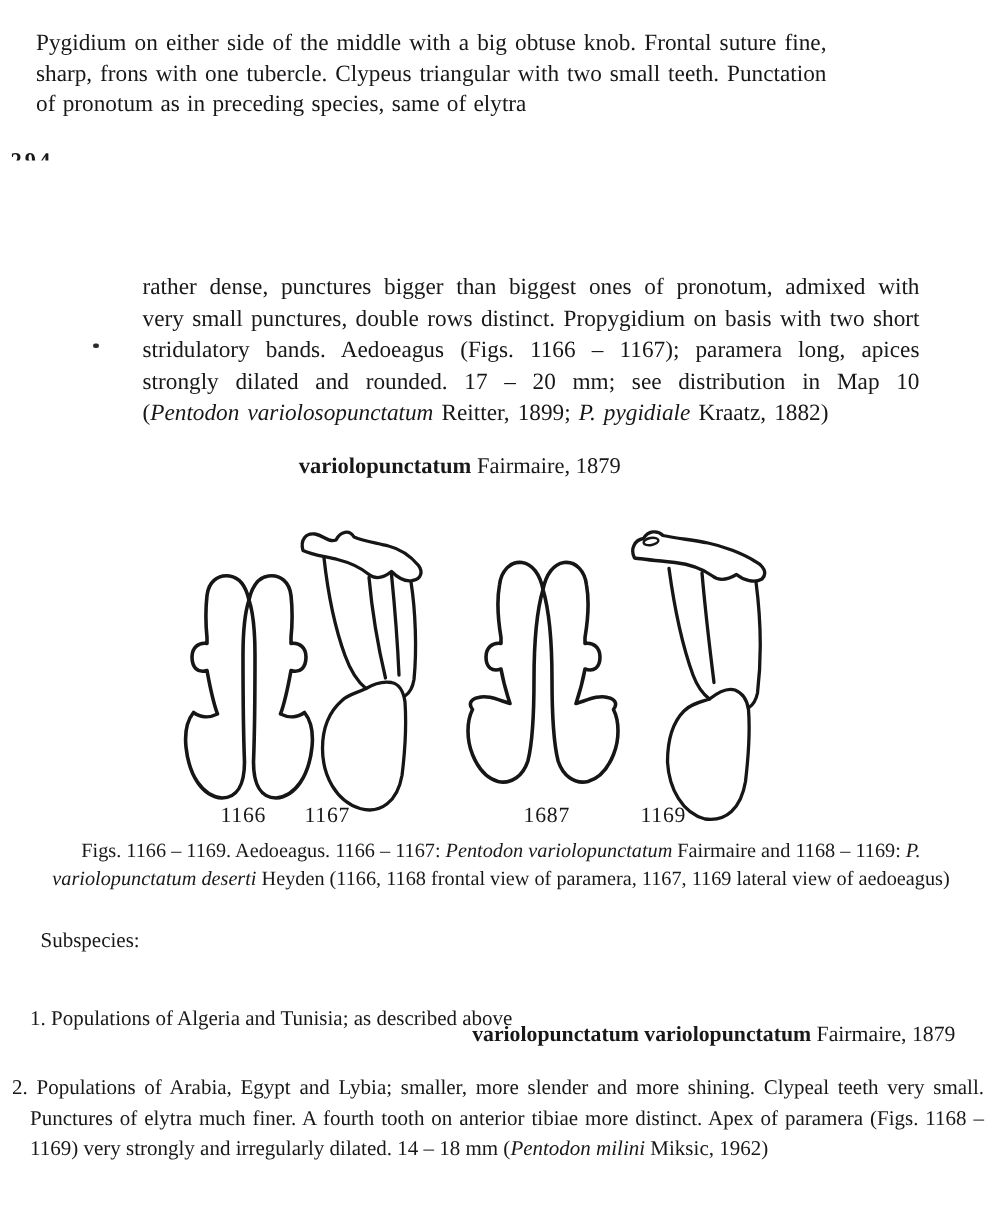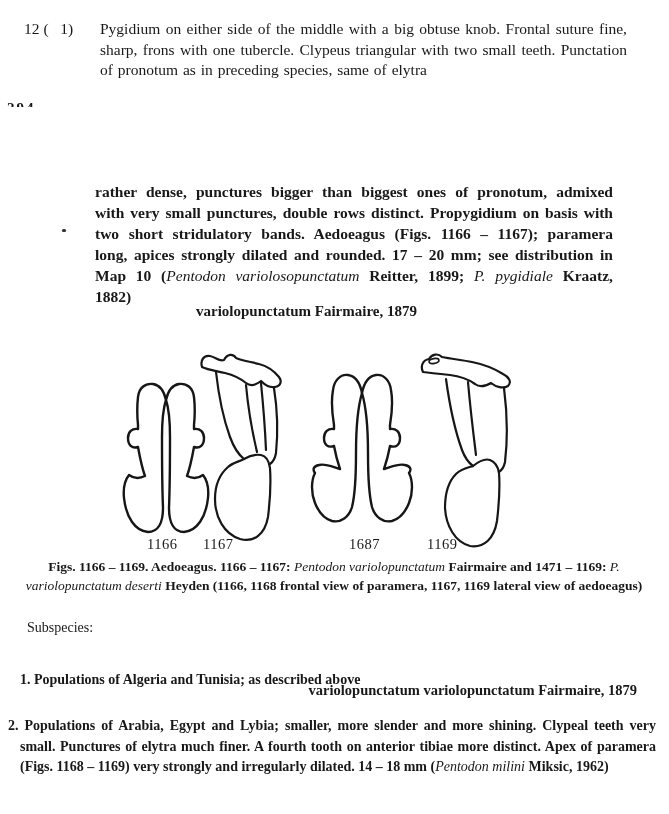--- a/index.html
+++ b/index.html
@@ -1,20 +1,20 @@
 <!DOCTYPE html>
 <html><head>
 <meta charset="utf-8">
 <style>
   html,body{margin:0;padding:0;background:#ffffff;}
   body{width:669px;height:814px;position:relative;overflow:hidden;
        font-family:"Liberation Serif","DejaVu Serif",serif;color:#181818;
        -webkit-font-smoothing:antialiased;}
   .abs{position:absolute;}
-  .seg-regular{font-style:normal;font-weight:bold;}
+  .seg-regular{font-style:normal;font-weight:normal;}
   .seg-italic{font-style:italic;}
   .seg-bold{font-weight:bold;}
 
   .couplet{top:19px;left:24px;width:603px;display:flex;}
   .couplet-number{white-space:pre;width:76px;flex:0 0 76px;
         font-size:15.5px;line-height:20.5px;}
   .couplet-text{width:527px;font-size:15.5px;line-height:20.5px;
         text-align:justify;word-spacing:1px;}
 
   .pagenum-artifact{left:7px;top:100px;height:7px;width:45px;overflow:hidden;
@@ -44,21 +44,20 @@
   .subsp-item-2{left:8px;top:716px;width:648px;font-size:14px;line-height:20.5px;
         text-align:justify;padding-left:12px;text-indent:-12px;box-sizing:border-box;}
 
   path,ellipse{stroke:#161616;fill:none;stroke-linecap:round;stroke-linejoin:round;}
   .filled{fill:#ffffff;}
 </style>
 </head>
 <body>
 
 <div class="abs couplet">
-  <span class="couplet-number">12 (   1)</span>
   <span class="couplet-text">Pygidium on either side of the middle with a big obtuse knob. Frontal suture fine, sharp, frons with one tubercle. Clypeus triangular with two small teeth. Punctation of pronotum as in preceding species, same of elytra</span>
 </div>
 
 <div class="abs pagenum-artifact">294</div>
 
 <div class="abs artifact-dot"></div>
 
 <div class="abs desc"><span class="seg-regular">rather dense, punctures bigger than biggest ones of pronotum, admixed with very small punctures, double rows distinct. Propygidium on basis with two short stridulatory bands. Aedoeagus (Figs. 1166 – 1167); paramera long, apices strongly dilated and rounded. 17 – 20 mm; see distribution in Map 10 (</span><span class="seg-italic">Pentodon variolosopunctatum</span><span class="seg-regular"> Reitter, 1899; </span><span class="seg-italic">P. pygidiale</span><span class="seg-regular"> Kraatz, 1882)</span></div>
 
 <div class="abs species-h1"><span class="seg-bold">variolopunctatum</span><span class="seg-regular"> Fairmaire, 1879</span></div>
@@ -115,21 +114,21 @@
       <ellipse cx="329" cy="16" rx="5" ry="2.4" stroke-width="1.6" transform="rotate(-10 329 16)"></ellipse>
     </g>
   </svg>
 </div>
 
 <span class="abs fig-label fig-label-1">1166</span>
 <span class="abs fig-label fig-label-2">1167</span>
 <span class="abs fig-label fig-label-3">1687</span>
 <span class="abs fig-label fig-label-4">1169</span>
 
-<div class="abs caption"><span class="seg-regular">Figs. 1166 – 1169. Aedoeagus. 1166 – 1167: </span><span class="seg-italic">Pentodon variolopunctatum</span><span class="seg-regular"> Fairmaire and 1471 – 1169: </span><span class="seg-italic">P. variolopunctatum deserti</span><span class="seg-regular"> Heyden (1166, 1168 frontal view of paramera, 1167, 1169 lateral view of aedoeagus)</span></div>
+<div class="abs caption"><span class="seg-regular">Figs. 1166 – 1169. Aedoeagus. 1166 – 1167: </span><span class="seg-italic">Pentodon variolopunctatum</span><span class="seg-regular"> Fairmaire and 1168 – 1169: </span><span class="seg-italic">P. variolopunctatum deserti</span><span class="seg-regular"> Heyden (1166, 1168 frontal view of paramera, 1167, 1169 lateral view of aedoeagus)</span></div>
 
 <div class="abs subsp-heading">Subspecies:</div>
 
 <div class="abs subsp-item-1"><span class="seg-regular">1. Populations of Algeria and Tunisia; as described above</span></div>
 
 <div class="abs species-h2"><span class="seg-bold">variolopunctatum variolopunctatum</span><span class="seg-regular"> Fairmaire, 1879</span></div>
 
 <div class="abs subsp-item-2"><span class="seg-regular">2. Populations of Arabia, Egypt and Lybia; smaller, more slender and more shining. Clypeal teeth very small. Punctures of elytra much finer. A fourth tooth on anterior tibiae more distinct. Apex of paramera (Figs. 1168 – 1169) very strongly and irregularly dilated. 14 – 18 mm (</span><span class="seg-italic">Pentodon milini</span><span class="seg-regular"> Miksic, 1962)</span></div>
 
 <div class="abs species-h3"><span class="seg-bold">variolopunctatum deserti</span><span class="seg-regular"> Heyden, 1899</span></div>

